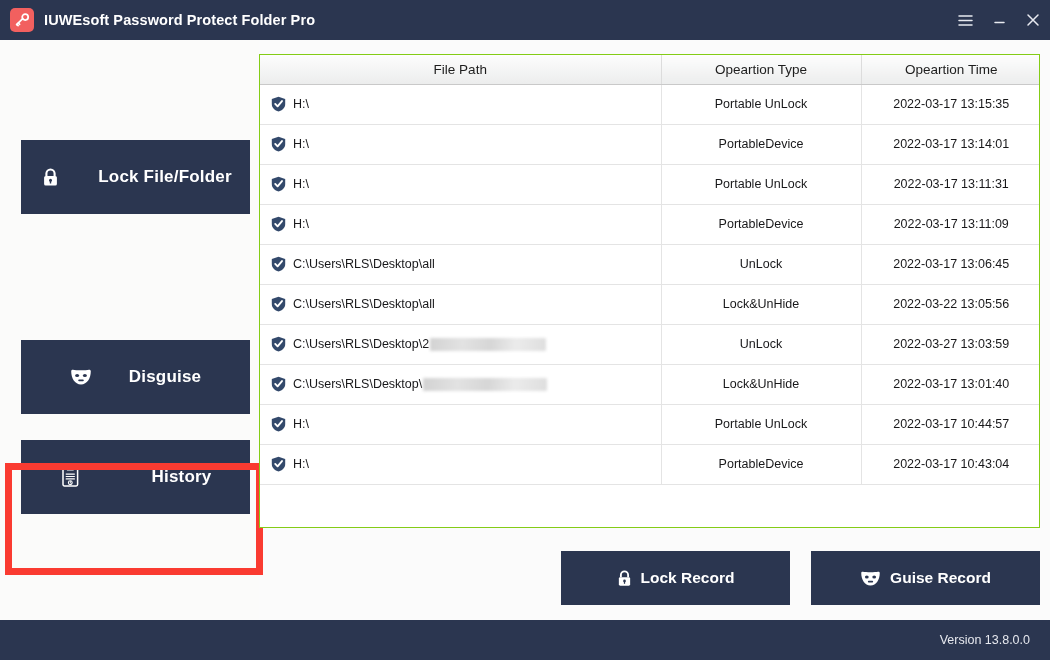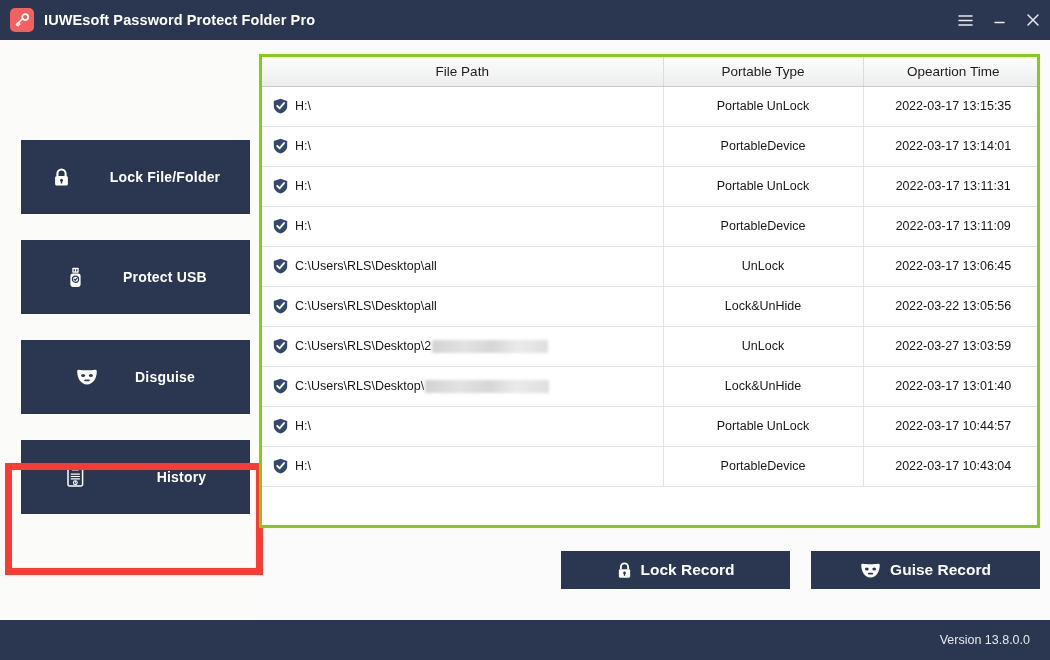--- a/index.html
+++ b/index.html
@@ -87,21 +87,21 @@
   .side-btn .sb-icon {
     display: flex;
     align-items: center;
     justify-content: center;
     width: 22px;
     margin-right: 9px;
   }
   .side-btn .sb-icon svg { display: block; }
   .side-btn .sb-label {
     color: #ffffff;
-    font-size: 14px;
+    font-size: 17px;
     font-weight: bold;
     letter-spacing: 0.2px;
     white-space: nowrap;
     margin-left: 28px;
   }
   #btn-lock     { top: 100px; }
   #btn-usb      { top: 200px; }
   #btn-disguise { top: 300px; align-items: center; }
   #btn-history  { top: 400px; gap: 33px; }
 
@@ -117,21 +117,21 @@
   }
 
   
   .table-wrap {
     position: absolute;
     left: 259px;
     top: 54px;
     width: 781px;
     height: 474px;
     background: #ffffff;
-    border: 3px solid #84cc16;
+    border: 1px solid #84cc16;
     overflow: hidden;
   }
   table.grid {
     width: 100%;
     border-collapse: collapse;
     table-layout: fixed;
   }
   table.grid th {
     height: 29px;
     background: linear-gradient(#fdfdfd, #eceded);
@@ -173,21 +173,21 @@
     margin-left: 1px;
     border-radius: 1px;
     background: linear-gradient(95deg, #d2d2d2 0%, #e2e2e2 28%, #d6d6d6 52%, #ebebeb 74%, #dedede 100%);
     filter: blur(1.4px);
   }
   .td-center { text-align: center; }
 
   
   .action-btn {
     position: absolute;
-    height: 38px;
+    height: 54px;
     background: #2b3650;
     display: flex;
     align-items: center;
     justify-content: center;
     cursor: pointer;
     user-select: none;
   }
   .action-btn .ab-icon { display: flex; align-items: center; margin-right: 9px; }
   .action-btn .ab-icon svg { display: block; }
   .action-btn .ab-label {
@@ -259,33 +259,20 @@
         <svg width="17" height="19" viewBox="0 0 17 19">
           <path d="M4.4 8.2 V5.6 a4.1 4.1 0 0 1 8.2 0 V8.2" fill="none" stroke="#ffffff" stroke-width="2.1"></path>
           <rect x="2.1" y="8.0" width="12.8" height="9.6" rx="1.6" fill="#ffffff"></rect>
           <circle cx="8.5" cy="12.2" r="1.5" fill="#2b3650"></circle>
           <rect x="7.8" y="12.2" width="1.4" height="3.3" fill="#2b3650"></rect>
         </svg>
       </span>
       <span class="sb-label">Lock File/Folder</span>
     </div>
 
-    <div class="side-btn" id="btn-usb">
-      <span class="sb-icon">
-        <svg width="13" height="21" viewBox="0 0 13 21">
-          <rect x="3.3" y="0.8" width="6.4" height="5.0" rx="0.8" fill="#ffffff"></rect>
-          <rect x="4.6" y="2.2" width="1.3" height="2.2" fill="#2b3650"></rect>
-          <rect x="7.1" y="2.2" width="1.3" height="2.2" fill="#2b3650"></rect>
-          <rect x="1.4" y="6.4" width="10.2" height="13.6" rx="2.4" fill="#ffffff"></rect>
-          <circle cx="6.5" cy="12.2" r="3.1" fill="none" stroke="#2b3650" stroke-width="1.2"></circle>
-          <path d="M5.1 12.2 l1.1 1.2 l2.0 -2.3" fill="none" stroke="#2b3650" stroke-width="1.1" stroke-linecap="round" stroke-linejoin="round"></path>
-        </svg>
-      </span>
-      <span class="sb-label">Protect USB</span>
-    </div>
 
     <div class="side-btn" id="btn-disguise">
       <span class="sb-icon">
         <svg width="22" height="18" viewBox="0 0 22 18">
           <path d="M1.2 3.2 C1.2 2.2 2.0 1.6 3.0 1.8 C6.0 2.5 15.9 2.5 18.9 1.8 C19.9 1.6 20.8 2.2 20.8 3.2 C20.8 10.0 17.2 16.4 11.0 16.4 C4.8 16.4 1.2 10.0 1.2 3.2 Z" fill="#ffffff"></path>
           <ellipse cx="7.1" cy="7.5" rx="2.0" ry="1.6" fill="#2b3650"></ellipse>
           <ellipse cx="14.9" cy="7.5" rx="2.0" ry="1.6" fill="#2b3650"></ellipse>
           <rect x="8.2" y="11.4" width="5.6" height="1.8" rx="0.9" fill="#2b3650"></rect>
         </svg>
       </span>
@@ -311,21 +298,21 @@
   <div class="table-wrap">
     <table class="grid">
       <colgroup>
         <col class="col-path">
           <col class="col-type">
           <col class="col-time">
       </colgroup>
       <thead>
         <tr>
           <th>File Path</th>
-          <th>Portable Type</th>
+          <th>Opeartion Type</th>
           <th>Opeartion Time</th>
         </tr>
       </thead>
       <tbody id="table-body">
           <tr>
             <td>
               <div class="path-cell">
                 <span class="shield">
                   <svg width="15" height="16" viewBox="0 0 15 16">
                     <path d="M7.5 0.7 L14.2 2.9 V8.0 C14.2 12.0 11.2 14.5 7.5 15.4 C3.8 14.5 0.8 12.0 0.8 8.0 V2.9 Z" fill="#33496b"></path>

